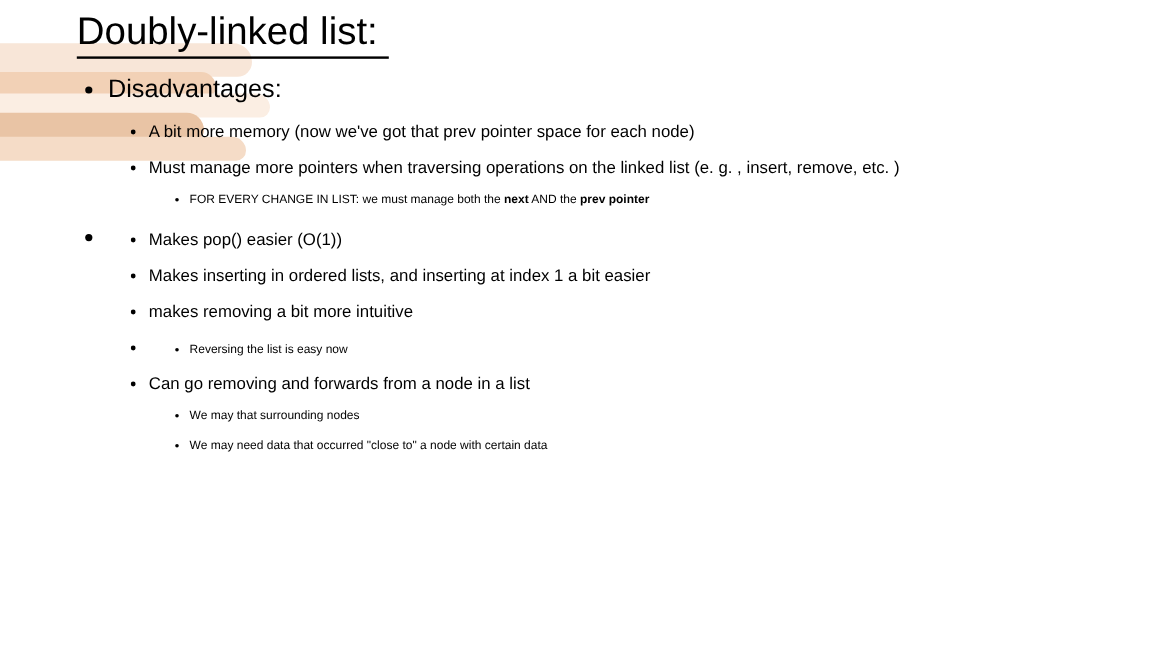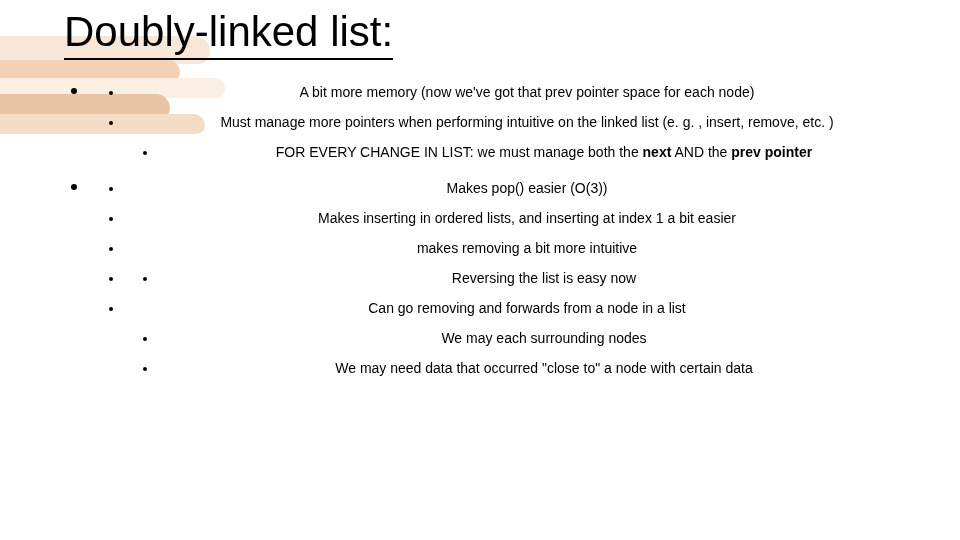--- a/index.html
+++ b/index.html
@@ -28,80 +28,81 @@
   .brush .b3 { position:absolute; left:0; top:42px; width:255px; height:20px; background:#fbeee3; border-radius:0 14px 10px 0; }
   .brush .b4 { position:absolute; left:0; top:58px; width:200px; height:24px; background:#e9c4a5; border-radius:0 18px 12px 0; }
   .brush .b5 { position:absolute; left:0; top:78px; width:235px; height:20px; background:#f5dcc7; border-radius:0 14px 10px 0; }
 
   .slide {
     position: relative;
     z-index: 1;
     padding: 8px 30px 0 64px;
   }
   .title {
-    font-size: 42px;
+    font-size: 32px;
     font-weight: 400;
     margin: 0 0 4px 0;
     border-bottom: 2px solid #000;
     display: inline-block;
     padding-bottom: 2px;
     min-width: 260px;
   }
   ul { list-style: disc; margin: 0; padding: 0 0 0 26px; }
   ul ul { padding-left: 34px; }
   .l1 > li { font-size: 21px; margin-top: 10px; }
-  .l2 > li { font-size: 14px; margin-top: 14px; text-align: center; }
-  .l3 > li { font-size: 14px; margin-top: 14px; }
+  .l2 > li { font-size: 14px; margin-top: 14px; }
+  .l3 > li { font-size: 10px; margin-top: 14px; }
   .bold-run { font-weight: bold; }
 </style>
 </head>
 <body>
 
 <div class="brush">
   <div class="b1"></div>
     <div class="b2"></div>
     <div class="b3"></div>
     <div class="b4"></div>
     <div class="b5"></div>
 </div>
 
 <div class="slide">
 
   <h1 class="title">Doubly-linked list:</h1>
 
   <ul class="l1">
 
     <li>
+      <span>Disadvantages:</span>
       <ul class="l2">
         <li>A bit more memory (now we've got that prev pointer space for each node)</li>
         <li>
-          <span>Must manage more pointers when performing intuitive on the linked list (e. g. , insert, remove, etc. )</span>
+          <span>Must manage more pointers when traversing operations on the linked list (e. g. , insert, remove, etc. )</span>
           <ul class="l3">
             <li>
               <span>FOR  EVERY CHANGE IN LIST: we must manage both the </span><span class="bold-run">next</span><span> AND the </span><span class="bold-run">prev pointer</span>
             </li>
           </ul>
         </li>
       </ul>
     </li>
 
     <li>
       <ul class="l2">
-        <li>Makes pop() easier (O(3))</li>
+        <li>Makes pop() easier (O(1))</li>
         <li>Makes inserting in ordered lists, and inserting at index 1 a bit easier</li>
         <li>makes removing a bit more intuitive</li>
         <li>
           <ul class="l3">
             <li>Reversing the list is easy now</li>
           </ul>
         </li>
         <li>
           <span>Can go removing and forwards from a node in a list</span>
           <ul class="l3">
-            <li>We may each surrounding nodes</li>
+            <li>We may that surrounding nodes</li>
             <li>We may need data that occurred "close to" a node with certain data</li>
           </ul>
         </li>
       </ul>
     </li>
 
   </ul>
 </div>
 
 </body></html>

